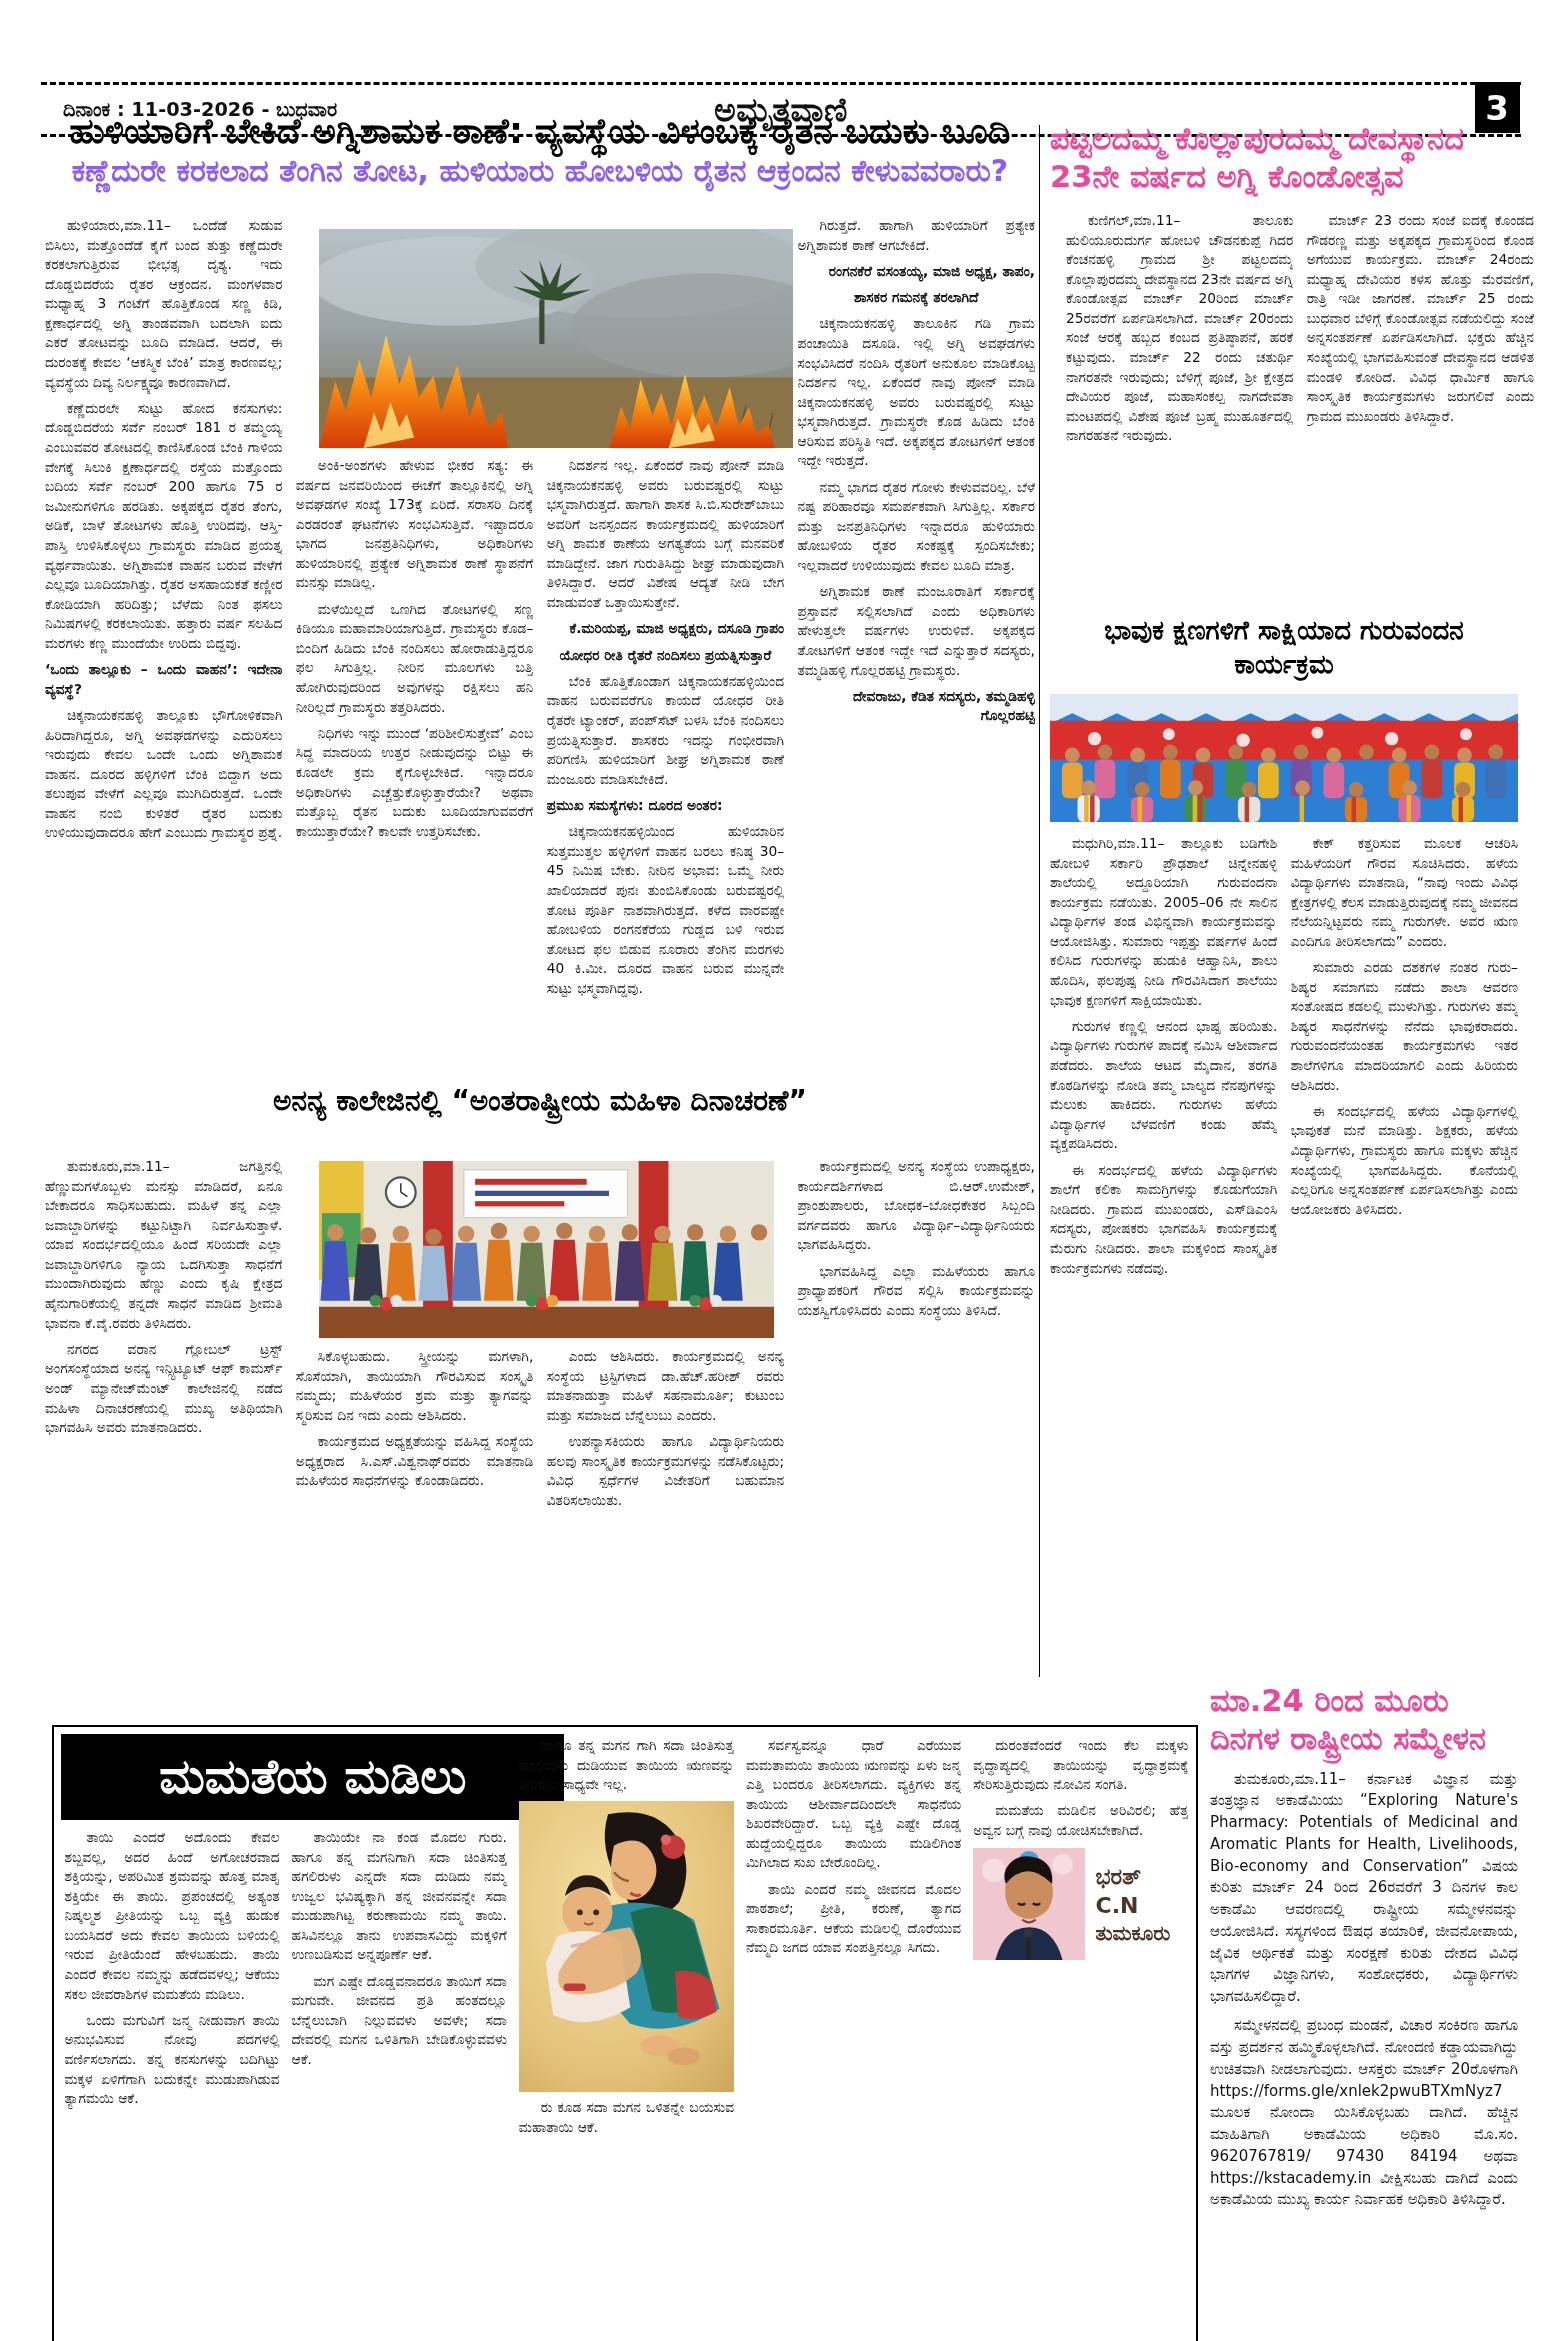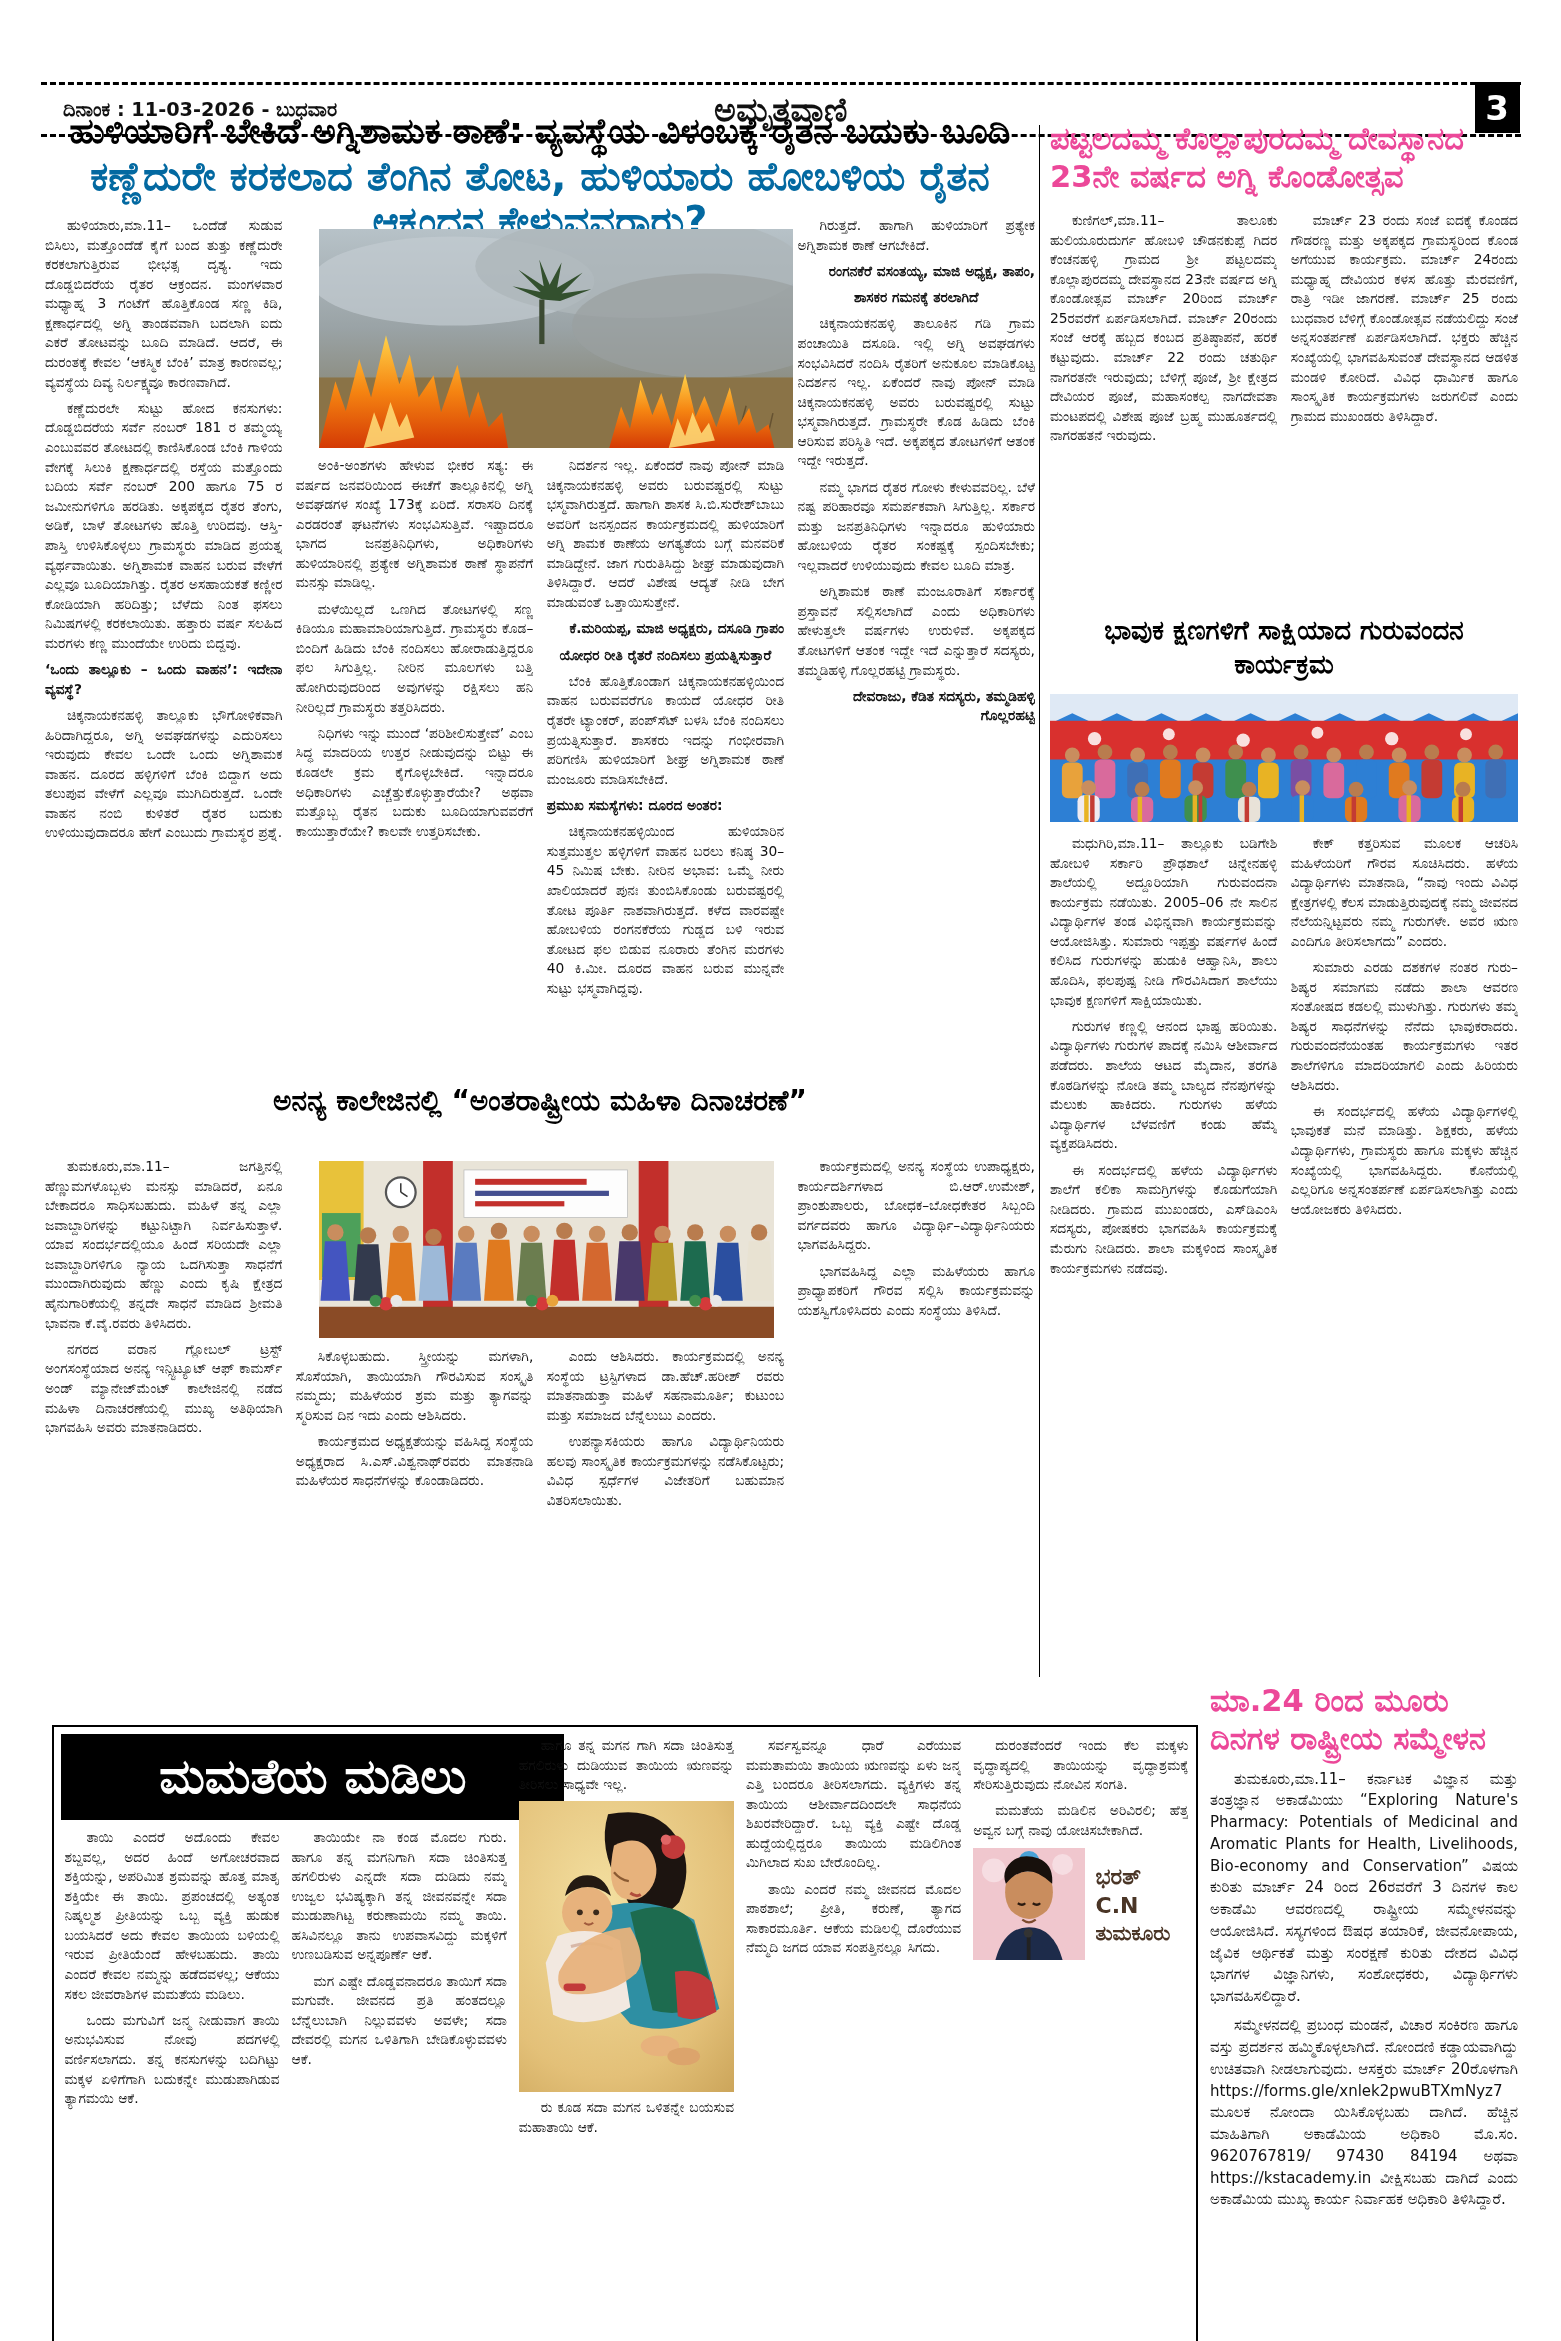--- a/index.html
+++ b/index.html
@@ -9,21 +9,21 @@
   .mast-bar{position:absolute;left:41px;top:82px;width:1480px;height:49px;
             border-top:3px dashed #000;border-bottom:3px dashed #000;
             display:flex;align-items:center;}
   .date-line{position:absolute;left:22px;font-size:19.3px;font-weight:bold;}
   .mast-title{position:absolute;left:0;right:0;text-align:center;font-size:33px;font-weight:800;letter-spacing:0.7px;}
   .pageno-box{position:absolute;right:1.5px;top:-3px;width:45px;height:51px;background:#000;color:#fff;
               display:flex;align-items:center;justify-content:center;font-size:34px;font-weight:800;}
   
   section{position:absolute;}
   .hl-xl{margin:0;text-align:center;font-weight:800;font-size:35px;line-height:1.12;color:#000;}
-  .hl-lg{margin:3px 0 0 0;text-align:center;font-weight:800;font-size:40px;line-height:1.12;color:#0369a1;}
+  .hl-lg{margin:3px 0 0 0;text-align:center;font-weight:800;font-size:30px;line-height:1.12;color:#8b5cf6;}
   .hl-md{margin:0;font-weight:800;font-size:30.5px;line-height:1.25;color:#ec4899;}
   .hl-sm{margin:0;text-align:center;font-weight:800;font-size:26px;line-height:1.3;color:#000;}
   .cols{position:absolute;display:flex;gap:13.4px;overflow:hidden;}
   .c{flex:1;overflow:hidden;}
   .c p{margin:0 0 6.7px 0;font-size:13.8px;line-height:1.42;text-align:justify;text-indent:22px;}
   .c p.noind{text-indent:0;}
   .sub{font-weight:800;text-indent:0 !important;text-align:center !important;}
   .att{font-weight:800;text-indent:0 !important;text-align:right !important;}
   .spacer{width:100%;}
   .vrule{position:absolute;width:0;border-left:1.5px solid #000;}
@@ -123,21 +123,21 @@
         <p>ನಮ್ಮ ಭಾಗದ ರೈತರ ಗೋಳು ಕೇಳುವವರಿಲ್ಲ. ಬೆಳೆ ನಷ್ಟ ಪರಿಹಾರವೂ ಸಮರ್ಪಕವಾಗಿ ಸಿಗುತ್ತಿಲ್ಲ. ಸರ್ಕಾರ ಮತ್ತು ಜನಪ್ರತಿನಿಧಿಗಳು ಇನ್ನಾದರೂ ಹುಳಿಯಾರು ಹೋಬಳಿಯ ರೈತರ ಸಂಕಷ್ಟಕ್ಕೆ ಸ್ಪಂದಿಸಬೇಕು; ಇಲ್ಲವಾದರೆ ಉಳಿಯುವುದು ಕೇವಲ ಬೂದಿ ಮಾತ್ರ.</p>
         <p>ಅಗ್ನಿಶಾಮಕ ಠಾಣೆ ಮಂಜೂರಾತಿಗೆ ಸರ್ಕಾರಕ್ಕೆ ಪ್ರಸ್ತಾವನೆ ಸಲ್ಲಿಸಲಾಗಿದೆ ಎಂದು ಅಧಿಕಾರಿಗಳು ಹೇಳುತ್ತಲೇ ವರ್ಷಗಳು ಉರುಳಿವೆ. ಅಕ್ಕಪಕ್ಕದ ತೋಟಗಳಿಗೆ ಆತಂಕ ಇದ್ದೇ ಇದೆ ಎನ್ನುತ್ತಾರೆ ಸದಸ್ಯರು, ತಮ್ಮಡಿಹಳ್ಳಿ ಗೊಲ್ಲರಹಟ್ಟಿ ಗ್ರಾಮಸ್ಥರು.</p>
         <p class="att">ದೇವರಾಜು, ಕೆಡಿತ ಸದಸ್ಯರು, ತಮ್ಮಡಿಹಳ್ಳಿ ಗೊಲ್ಲರಹಟ್ಟಿ</p>
       </div>
     </div>
   </section>
 
   <section style="left:1050px;top:120px;width:468px;height:483px;">
     <h2 class="hl-md">ಪಟ್ಟಲದಮ್ಮ ಕೊಲ್ಲಾಪುರದಮ್ಮ ದೇವಸ್ಥಾನದ</h2>
     <h2 class="hl-md">23ನೇ ವರ್ಷದ ಅಗ್ನಿ ಕೊಂಡೋತ್ಸವ</h2>
-    <div class="cols" style="left:0;top:91px;width:468px;height:381px;">
+    <div class="cols" style="left:16px;top:91px;width:468px;height:381px;">
       <div class="c">
         <p>ಕುಣಿಗಲ್,ಮಾ.11– ತಾಲೂಕು ಹುಲಿಯೂರುದುರ್ಗ ಹೋಬಳಿ ಚೌಡನಕುಪ್ಪೆ ಗಿದರ ಕೆಂಚನಹಳ್ಳಿ ಗ್ರಾಮದ ಶ್ರೀ ಪಟ್ಟಲದಮ್ಮ ಕೊಲ್ಲಾಪುರದಮ್ಮ ದೇವಸ್ಥಾನದ 23ನೇ ವರ್ಷದ ಅಗ್ನಿ ಕೊಂಡೋತ್ಸವ ಮಾರ್ಚ್ 20ರಿಂದ ಮಾರ್ಚ್ 25ರವರೆಗೆ ಏರ್ಪಡಿಸಲಾಗಿದೆ. ಮಾರ್ಚ್ 20ರಂದು ಸಂಜೆ ಆರಕ್ಕೆ ಹಬ್ಬದ ಕಂಬದ ಪ್ರತಿಷ್ಠಾಪನೆ, ಹರಕೆ ಕಟ್ಟುವುದು. ಮಾರ್ಚ್ 22 ರಂದು ಚತುರ್ಥಿ ನಾಗರತನೇ ಇರುವುದು; ಬೆಳಿಗ್ಗೆ ಪೂಜೆ, ಶ್ರೀ ಕ್ಷೇತ್ರದ ದೇವಿಯರ ಪೂಜೆ, ಮಹಾಸಂಕಲ್ಪ ನಾಗದೇವತಾ ಮಂಟಪದಲ್ಲಿ ವಿಶೇಷ ಪೂಜೆ ಬ್ರಹ್ಮ ಮುಹೂರ್ತದಲ್ಲಿ ನಾಗರಹತನೆ ಇರುವುದು.</p>
       </div>
       <div class="c">
         <p>ಮಾರ್ಚ್ 23 ರಂದು ಸಂಜೆ ಐದಕ್ಕೆ ಕೊಂಡದ ಗೌಡರಣ್ಣ ಮತ್ತು ಅಕ್ಕಪಕ್ಕದ ಗ್ರಾಮಸ್ಥರಿಂದ ಕೊಂಡ ಅಗೆಯುವ ಕಾರ್ಯಕ್ರಮ. ಮಾರ್ಚ್ 24ರಂದು ಮಧ್ಯಾಹ್ನ ದೇವಿಯರ ಕಳಸ ಹೊತ್ತು ಮೆರವಣಿಗೆ, ರಾತ್ರಿ ಇಡೀ ಜಾಗರಣೆ. ಮಾರ್ಚ್ 25 ರಂದು ಬುಧವಾರ ಬೆಳಿಗ್ಗೆ ಕೊಂಡೋತ್ಸವ ನಡೆಯಲಿದ್ದು ಸಂಜೆ ಅನ್ನಸಂತರ್ಪಣೆ ಏರ್ಪಡಿಸಲಾಗಿದೆ. ಭಕ್ತರು ಹೆಚ್ಚಿನ ಸಂಖ್ಯೆಯಲ್ಲಿ ಭಾಗವಹಿಸುವಂತೆ ದೇವಸ್ಥಾನದ ಆಡಳಿತ ಮಂಡಳಿ ಕೋರಿದೆ. ವಿವಿಧ ಧಾರ್ಮಿಕ ಹಾಗೂ ಸಾಂಸ್ಕೃತಿಕ ಕಾರ್ಯಕ್ರಮಗಳು ಜರುಗಲಿವೆ ಎಂದು ಗ್ರಾಮದ ಮುಖಂಡರು ತಿಳಿಸಿದ್ದಾರೆ.</p>
       </div>
     </div>
   </section>
 
   <section style="left:1050px;top:614px;width:468px;height:1063px;">

